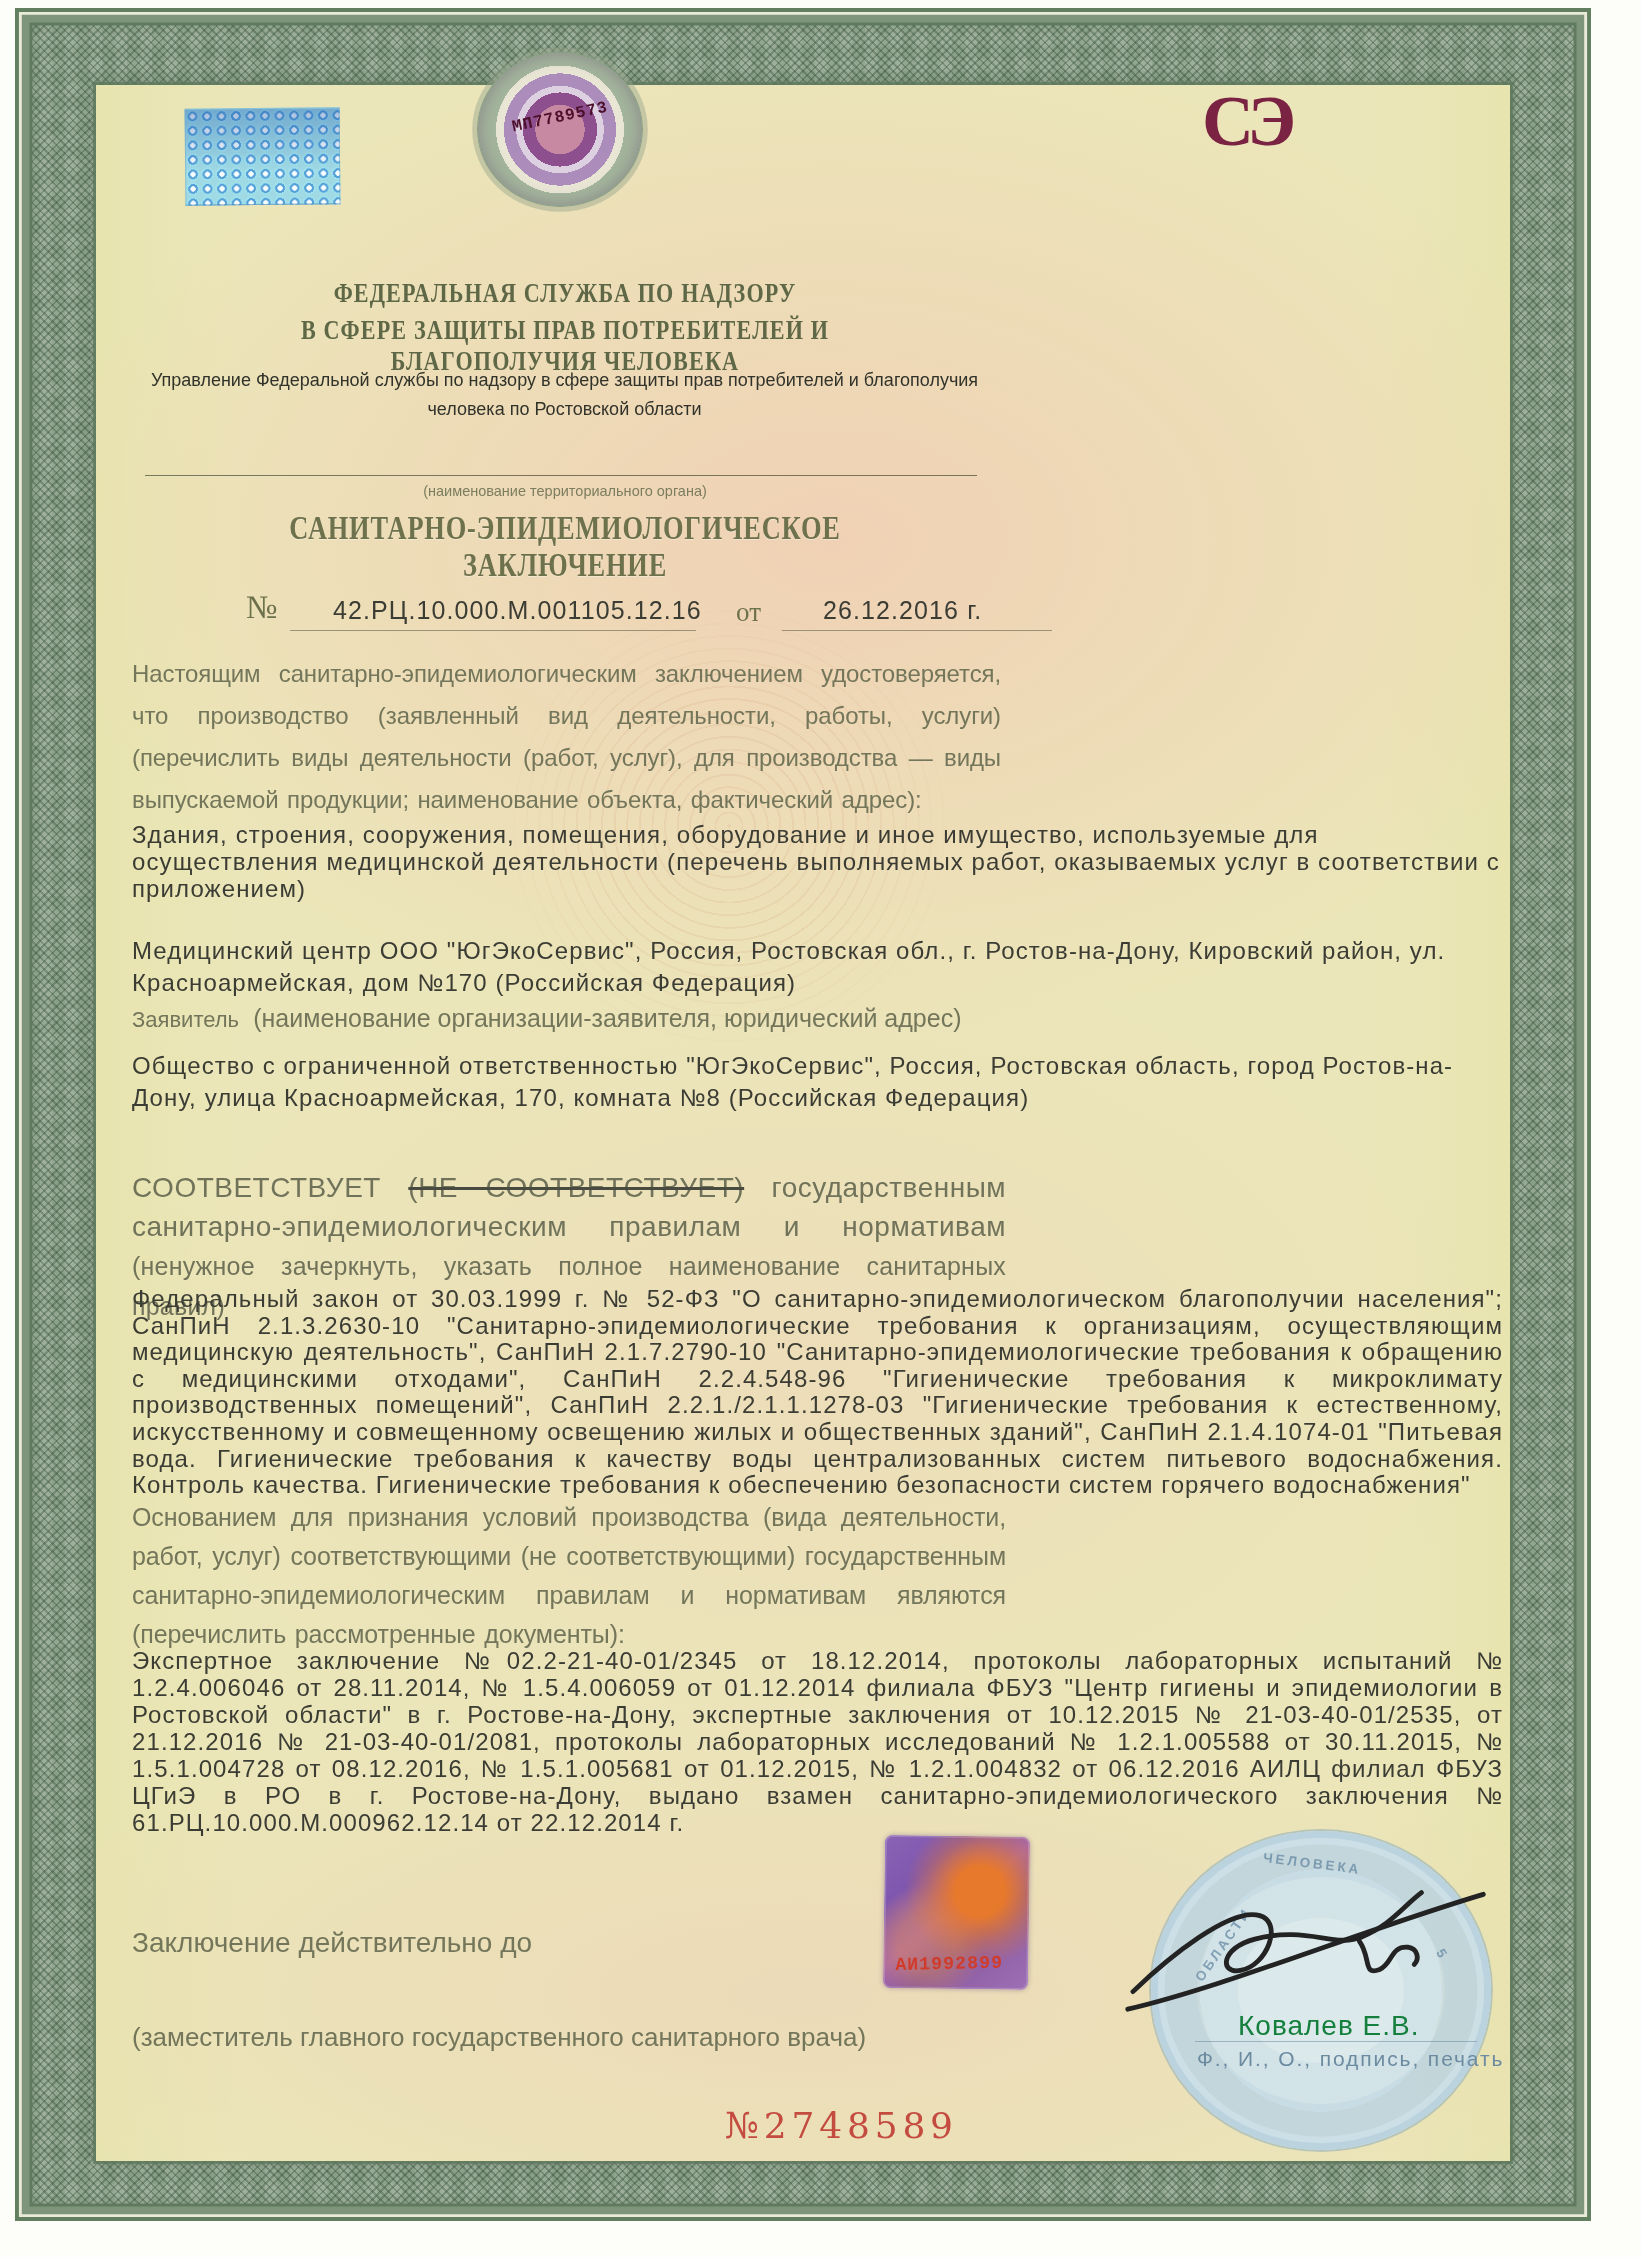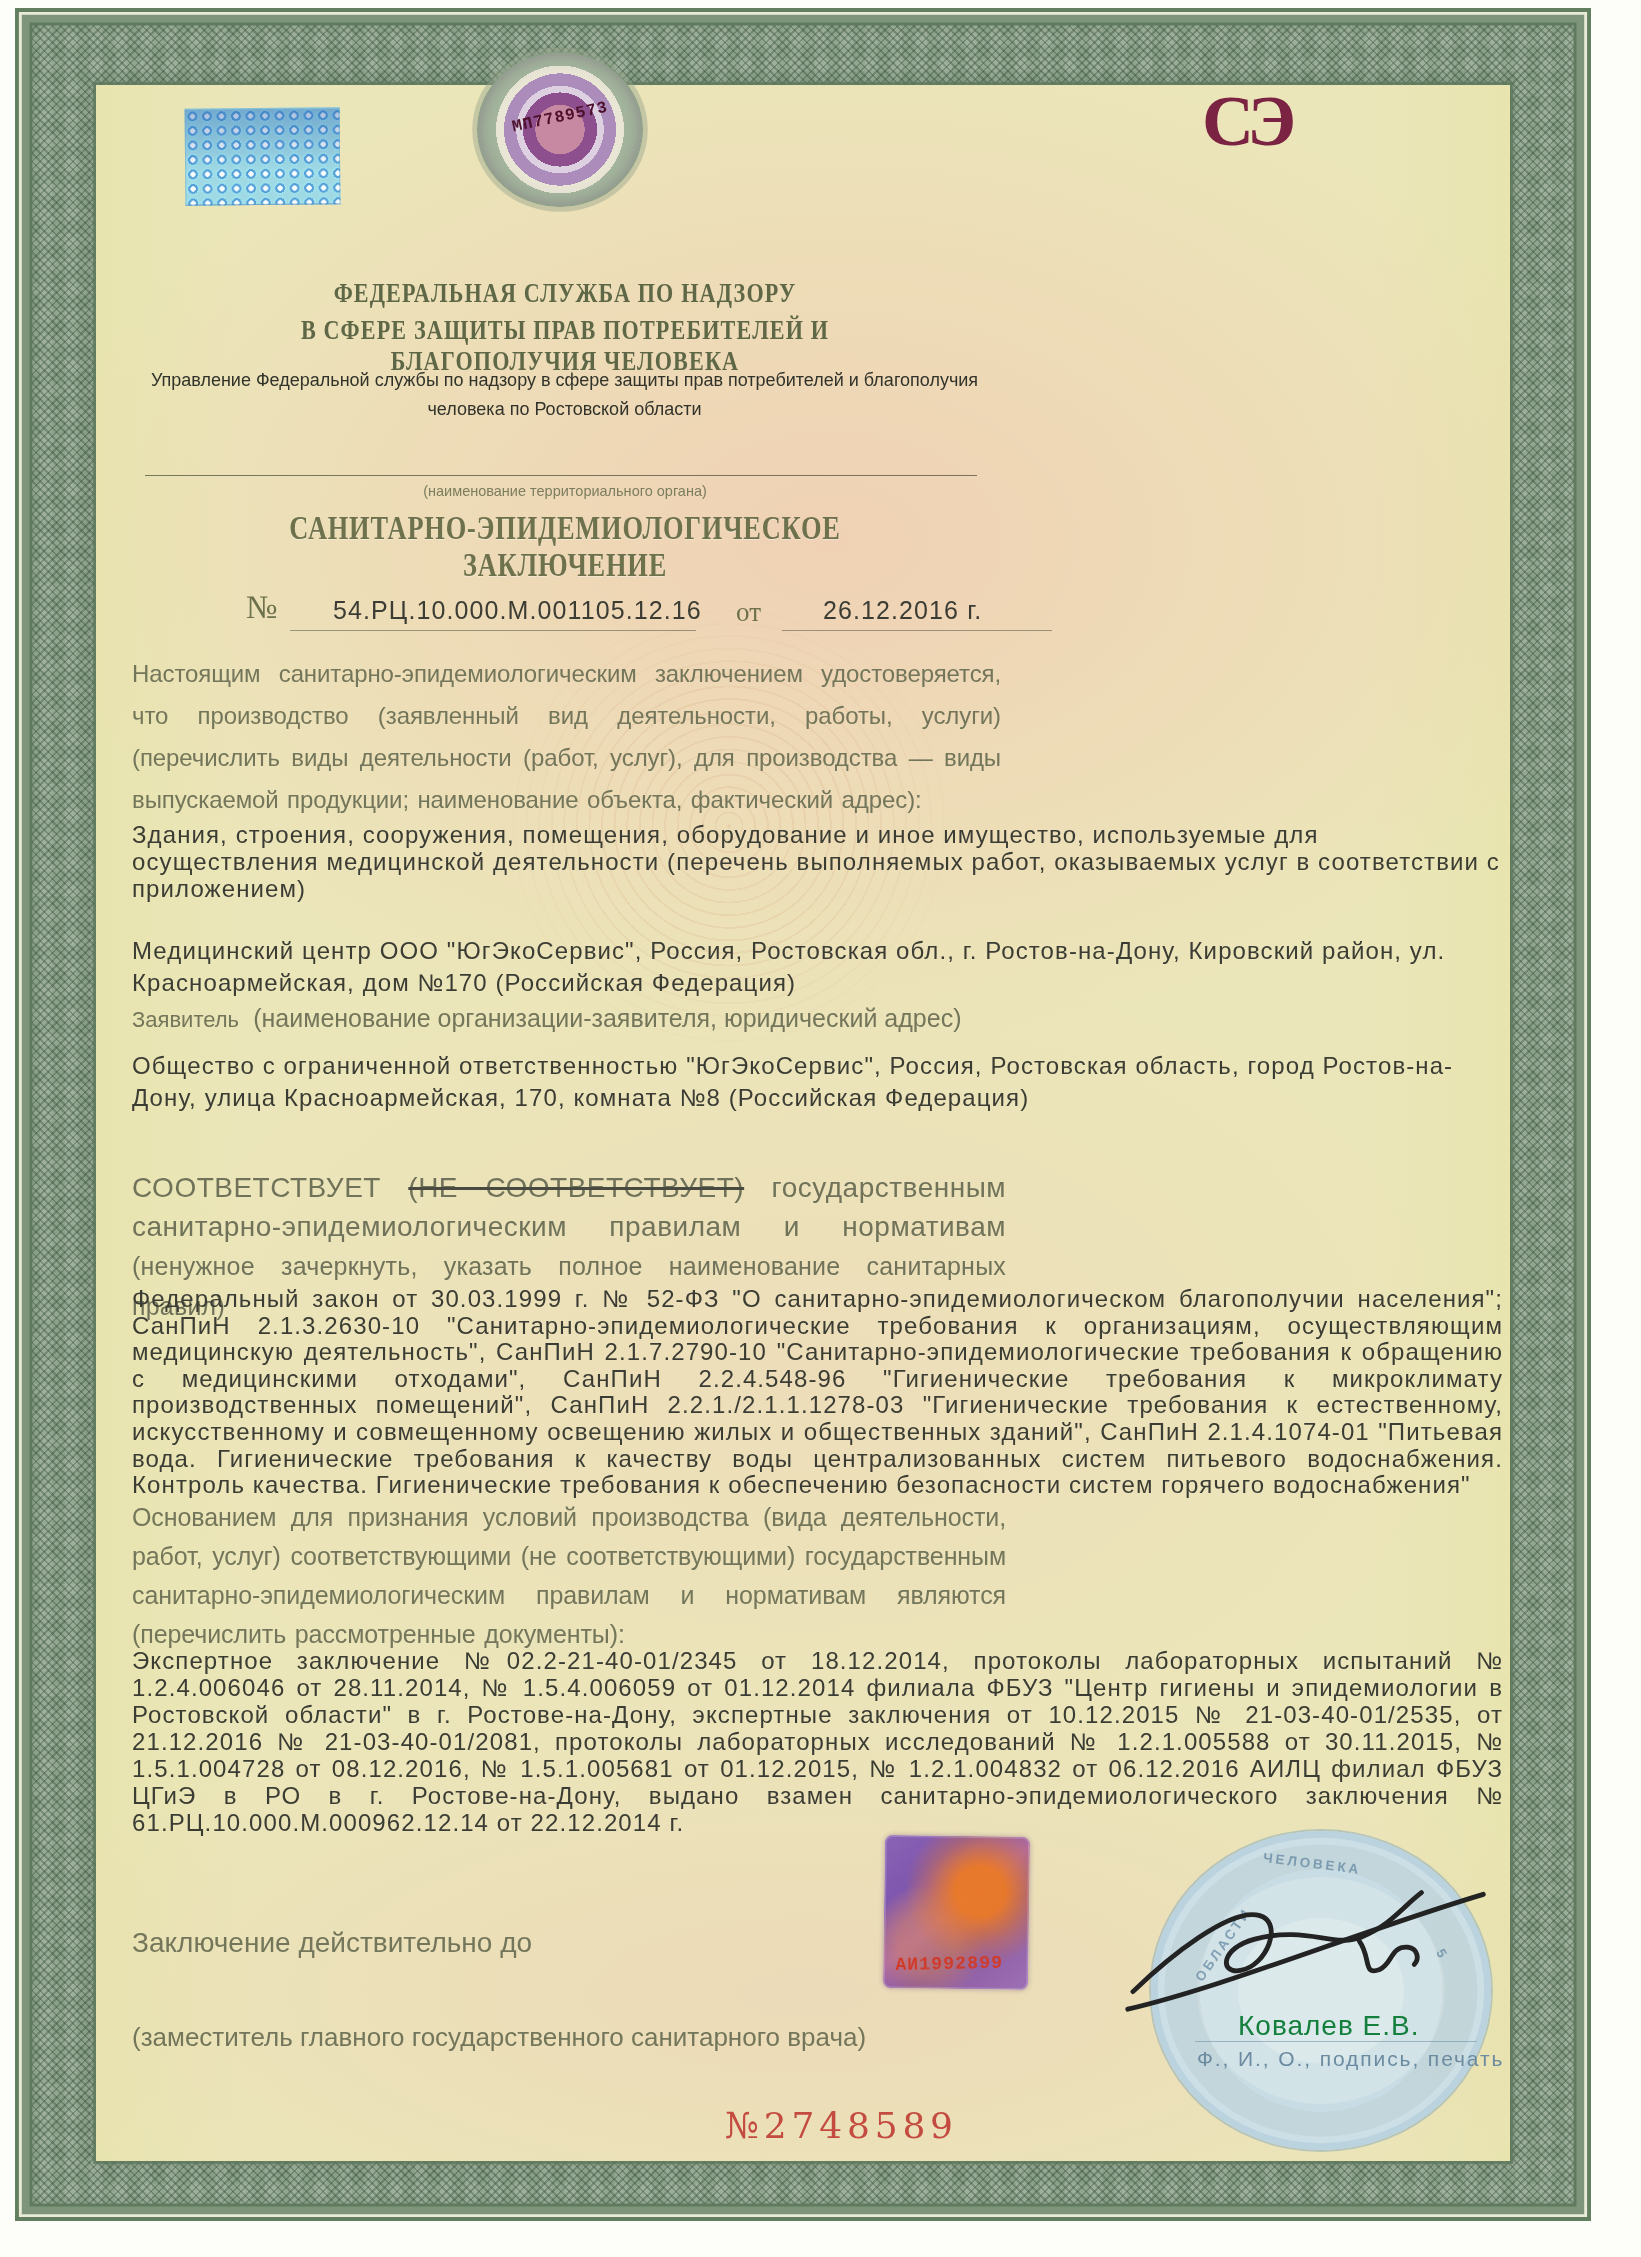--- a/index.html
+++ b/index.html
@@ -104,21 +104,21 @@
   <div class="abs center-col serif hdr" style="top:278px">ФЕДЕРАЛЬНАЯ СЛУЖБА ПО НАДЗОРУ</div>
   <div class="abs center-col serif hdr" style="top:315px">В СФЕРЕ ЗАЩИТЫ ПРАВ ПОТРЕБИТЕЛЕЙ И БЛАГОПОЛУЧИЯ ЧЕЛОВЕКА</div>
   <div class="abs" style="left:130px;top:366px;width:869px;text-align:center;font-size:18px;line-height:29px;color:#31332b;">Управление Федеральной службы по надзору в сфере защиты прав потребителей и благополучия человека по Ростовской области</div>
   <div class="abs rule" style="left:145px;top:475px;width:832px;"></div>
   <div class="abs center-col" style="top:483px;font-size:14.5px;color:#7b7d5f;">(наименование территориального органа)</div>
 
   <div class="abs center-col serif title" style="top:510px">САНИТАРНО-ЭПИДЕМИОЛОГИЧЕСКОЕ ЗАКЛЮЧЕНИЕ</div>
 
   <div class="abs serif" style="left:246px;top:589px;font-size:33px;color:#6d714c;">№</div>
   <div class="abs uline" style="left:290px;top:630px;width:406px;"></div>
-  <div class="abs typed" style="left:333px;top:597px;font-size:25px;">54.РЦ.10.000.М.001105.12.16</div>
+  <div class="abs typed" style="left:333px;top:597px;font-size:25px;">42.РЦ.10.000.М.001105.12.16</div>
   <div class="abs serif" style="left:736px;top:597px;font-size:27px;color:#6d714c;">от</div>
   <div class="abs uline" style="left:782px;top:630px;width:270px;"></div>
   <div class="abs typed" style="left:823px;top:597px;font-size:25px;">26.12.2016 г.</div>
 
   <div class="abs typed" style="left:132px;top:821px;width:1371px;">Здания, строения, сооружения, помещения, оборудование и иное имущество, используемые для осуществления медицинской деятельности (перечень выполняемых работ, оказываемых услуг в соответствии с приложением)</div>
 
   <div class="abs form-par" style="left:132px;top:653px;width:869px;">Настоящим санитарно-эпидемиологическим заключением удостоверяется, что производство (заявленный вид деятельности, работы, услуги) (перечислить виды деятельности (работ, услуг), для производства — виды выпускаемой продукции; наименование объекта, фактический адрес):</div>
 
   <div class="abs typed" style="left:132px;top:935px;width:1371px;line-height:32px;">Медицинский центр ООО "ЮгЭкоСервис", Россия, Ростовская обл., г. Ростов-на-Дону, Кировский район, ул. Красноармейская, дом №170 (Российская Федерация)</div>
 

